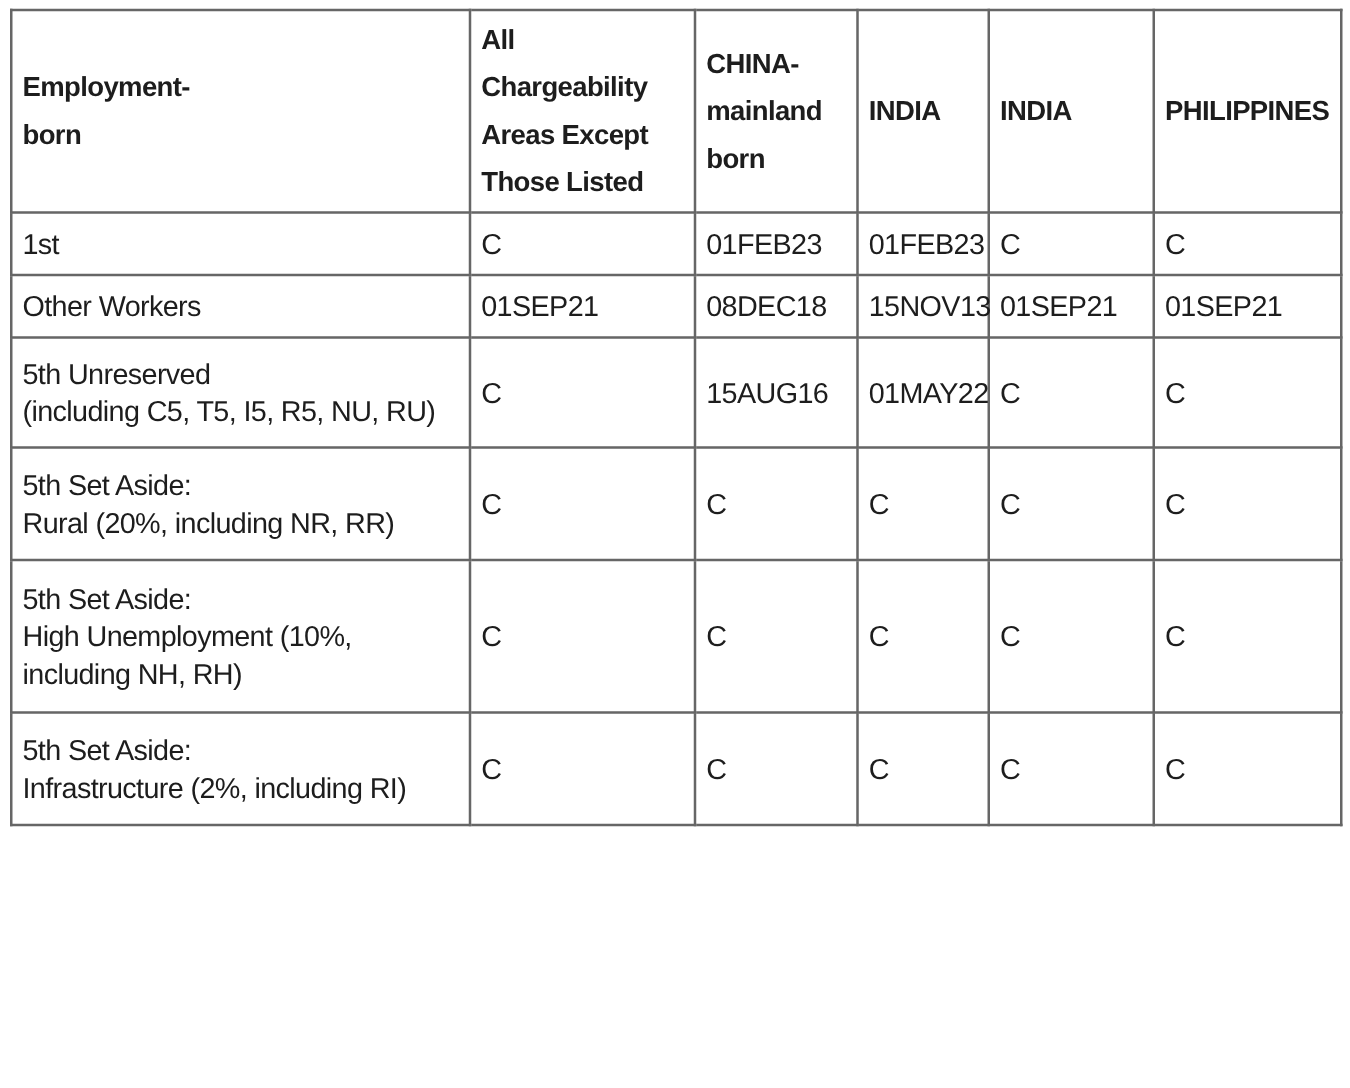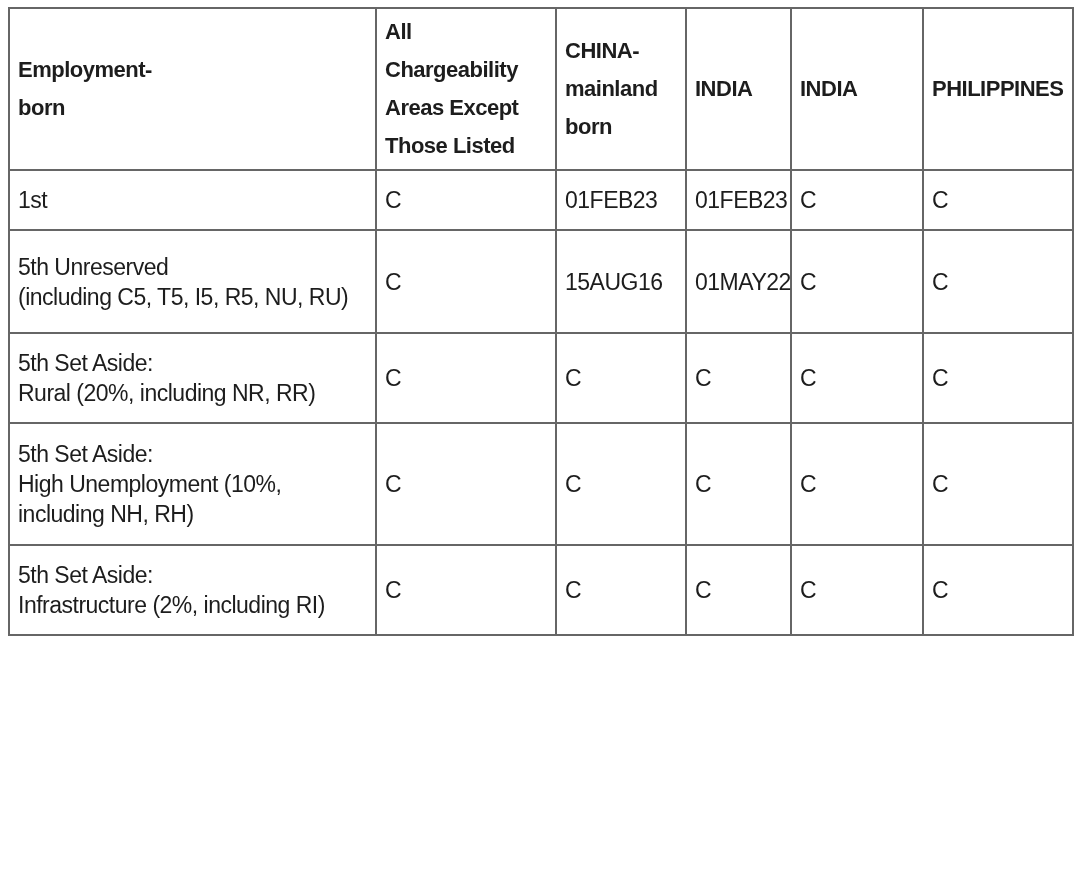--- a/index.html
+++ b/index.html
@@ -42,22 +42,22 @@
     font-size: 22px;
     font-weight: 700;
     line-height: 38px;
   }
   table.vb td {
     font-size: 23px;
     font-weight: 400;
     line-height: 30px;
   }
   tr.h-head  { height: 162px; }
-  tr.h-50    { height: 60px; padding-left: 11px;  }
-  tr.h-88    { height: 103px;  }
+  tr.h-50    { height: 50px; padding-left: 11px;  }
+  tr.h-88    { height: 88px;  }
   tr.h-90    { height: 90px;  }
   tr.h-122   { height: 122px; }
 </style>
 </head>
 <body>
 
 <div class="page">
   <table class="vb">
     <colgroup>
       <col style="width:367px">
@@ -84,20 +84,28 @@
       </tr>
     </thead>
     <tbody>
       <tr class="h-50">
         <td>1st</td>
         <td>C</td>
         <td>01FEB23</td>
         <td>01FEB23</td>
         <td>C</td>
         <td>C</td>
+      </tr>
+      <tr class="h-50">
+        <td>Other Workers</td>
+        <td>01SEP21</td>
+        <td>08DEC18</td>
+        <td>15NOV13</td>
+        <td>01SEP21</td>
+        <td>01SEP21</td>
       </tr>
       <tr class="h-88">
         <td>5th Unreserved
 (including C5, T5, I5, R5, NU, RU)</td>
         <td>C</td>
         <td>15AUG16</td>
         <td>01MAY22</td>
         <td>C</td>
         <td>C</td>
       </tr>

